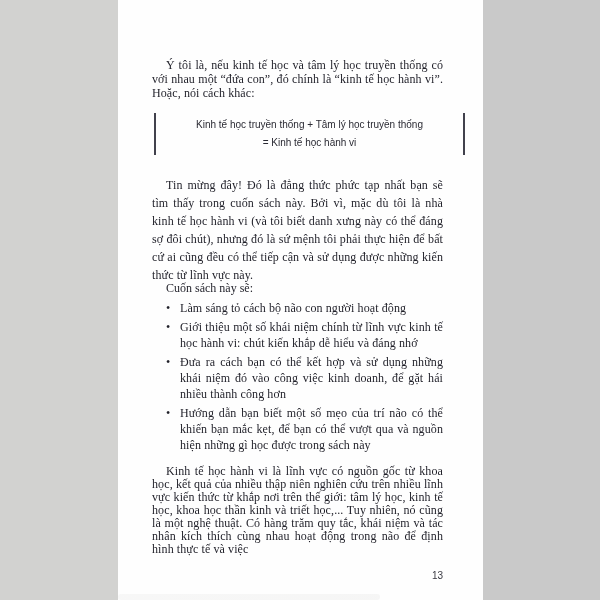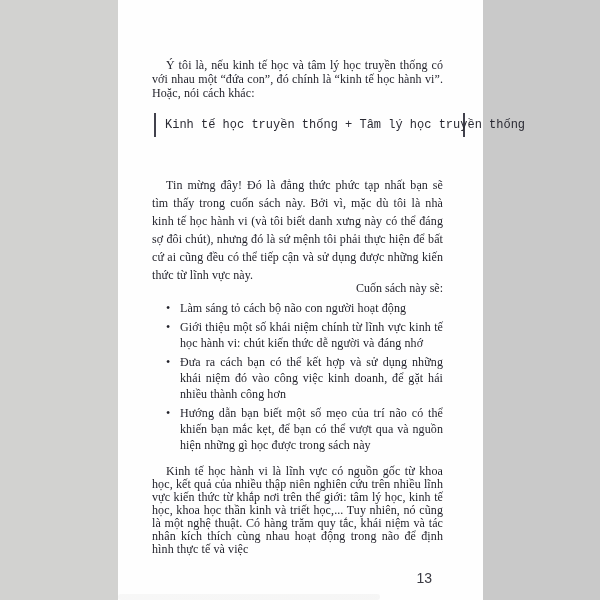--- a/index.html
+++ b/index.html
@@ -27,84 +27,85 @@
   }
   .p-intro{top:46px;line-height:14px;text-indent:14px;}
   .p-news{top:164px;line-height:18px;text-indent:14px;}
   .p-closing{top:453px;line-height:13px;text-indent:14px;}
   .eq-box{
     position:absolute;left:2px;top:113px;width:289px;
     border-left:2px solid var(--equation-bar,#41414c);
     border-right:2px solid var(--equation-bar,#41414c);
     padding:3px 9px;
     text-align:center;
-    font-family:Liberation Mono, monospace;
-    font-size:12px;line-height:18px;
+    font-family:Liberation Sans, sans-serif;
+    font-size:10px;line-height:18px;
     color:#2a2a33;
   }
   .eq-line{white-space:nowrap;}
   .list-intro{
     position:absolute;left:0;top:279px;width:291px;
-    text-indent:14px;line-height:18px;text-align:right;
+    text-indent:14px;line-height:18px;
   }
   .bullets{
     position:absolute;left:0;top:300px;width:291px;
     margin:0;padding:0;list-style:none;
   }
   .bullets li{
     display:flex;align-items:flex-start;
     margin:0 0 3px 0;
   }
   .bullet-marker{
     width:14px;margin-left:14px;flex:0 0 14px;
     line-height:16px;font-size:12px;
   }
   .bullet-text{
     width:263px;flex:1 1 auto;
     text-align:justify;line-height:16px;
     letter-spacing:.1px;
   }
   .page-number{
-    position:absolute;right:11px;top:570px;
+    position:absolute;right:0;top:570px;
     font-family:"Liberation Sans", sans-serif;
-    font-size:14px;color:#3a3a42;
+    font-size:10px;color:#3a3a42;
   }
   .page-bottom-shadow{
     position:absolute;left:118px;top:594px;width:262px;height:6px;
     background:linear-gradient(to right, rgba(120,120,115,.10), rgba(150,150,145,.16));
     opacity:.5;border-radius:3px;
   }
 </style>
 </head>
 <body style="--background-left: #d2d2d0; --background-right: #c9c9c9; --page-bg: #fefefe; --text: #1f1f28; --equation-bar: #41414c;">
 
 <div class="strip strip-left"></div>
 <div class="strip strip-right"></div>
 
 <div class="page">
   <div class="content">
 
     <p class="para p-intro">Ý tôi là, nếu kinh tế học và tâm lý học truyền thống có với nhau một “đứa con”, đó chính là “kinh tế học hành vi”. Hoặc, nói cách khác:</p>
 
     <div class="eq-box">
       <div class="eq-line">Kinh tế học truyền thống + Tâm lý học truyền thống</div>
+      <div class="eq-line">= Kinh tế học hành vi</div>
     </div>
 
     <p class="para p-news">Tin mừng đây! Đó là đẳng thức phức tạp nhất bạn sẽ tìm thấy trong cuốn sách này. Bởi vì, mặc dù tôi là nhà kinh tế học hành vi (và tôi biết danh xưng này có thể đáng sợ đôi chút), nhưng đó là sứ mệnh tôi phải thực hiện để bất cứ ai cũng đều có thể tiếp cận và sử dụng được những kiến thức từ lĩnh vực này.</p>
 
     <div class="list-intro">Cuốn sách này sẽ:</div>
 
     <ul class="bullets">
       <li>
         <span class="bullet-marker">•</span>
         <span class="bullet-text">Làm sáng tỏ cách bộ não con người hoạt động</span>
       </li>
       <li>
         <span class="bullet-marker">•</span>
-        <span class="bullet-text">Giới thiệu một số khái niệm chính từ lĩnh vực kinh tế học hành vi: chút kiến thức dễ người và đáng nhớ</span>
+        <span class="bullet-text">Giới thiệu một số khái niệm chính từ lĩnh vực kinh tế học hành vi: chút kiến khắp dễ hiểu và đáng nhớ</span>
       </li>
       <li>
         <span class="bullet-marker">•</span>
         <span class="bullet-text">Đưa ra cách bạn có thể kết hợp và sử dụng những khái niệm đó vào công việc kinh doanh, để gặt hái nhiều thành công hơn</span>
       </li>
       <li>
         <span class="bullet-marker">•</span>
         <span class="bullet-text">Hướng dẫn bạn biết một số mẹo của trí não có thể khiến bạn mắc kẹt, để bạn có thể vượt qua và nguồn hiện những gì học được trong sách này</span>
       </li>
     </ul>

